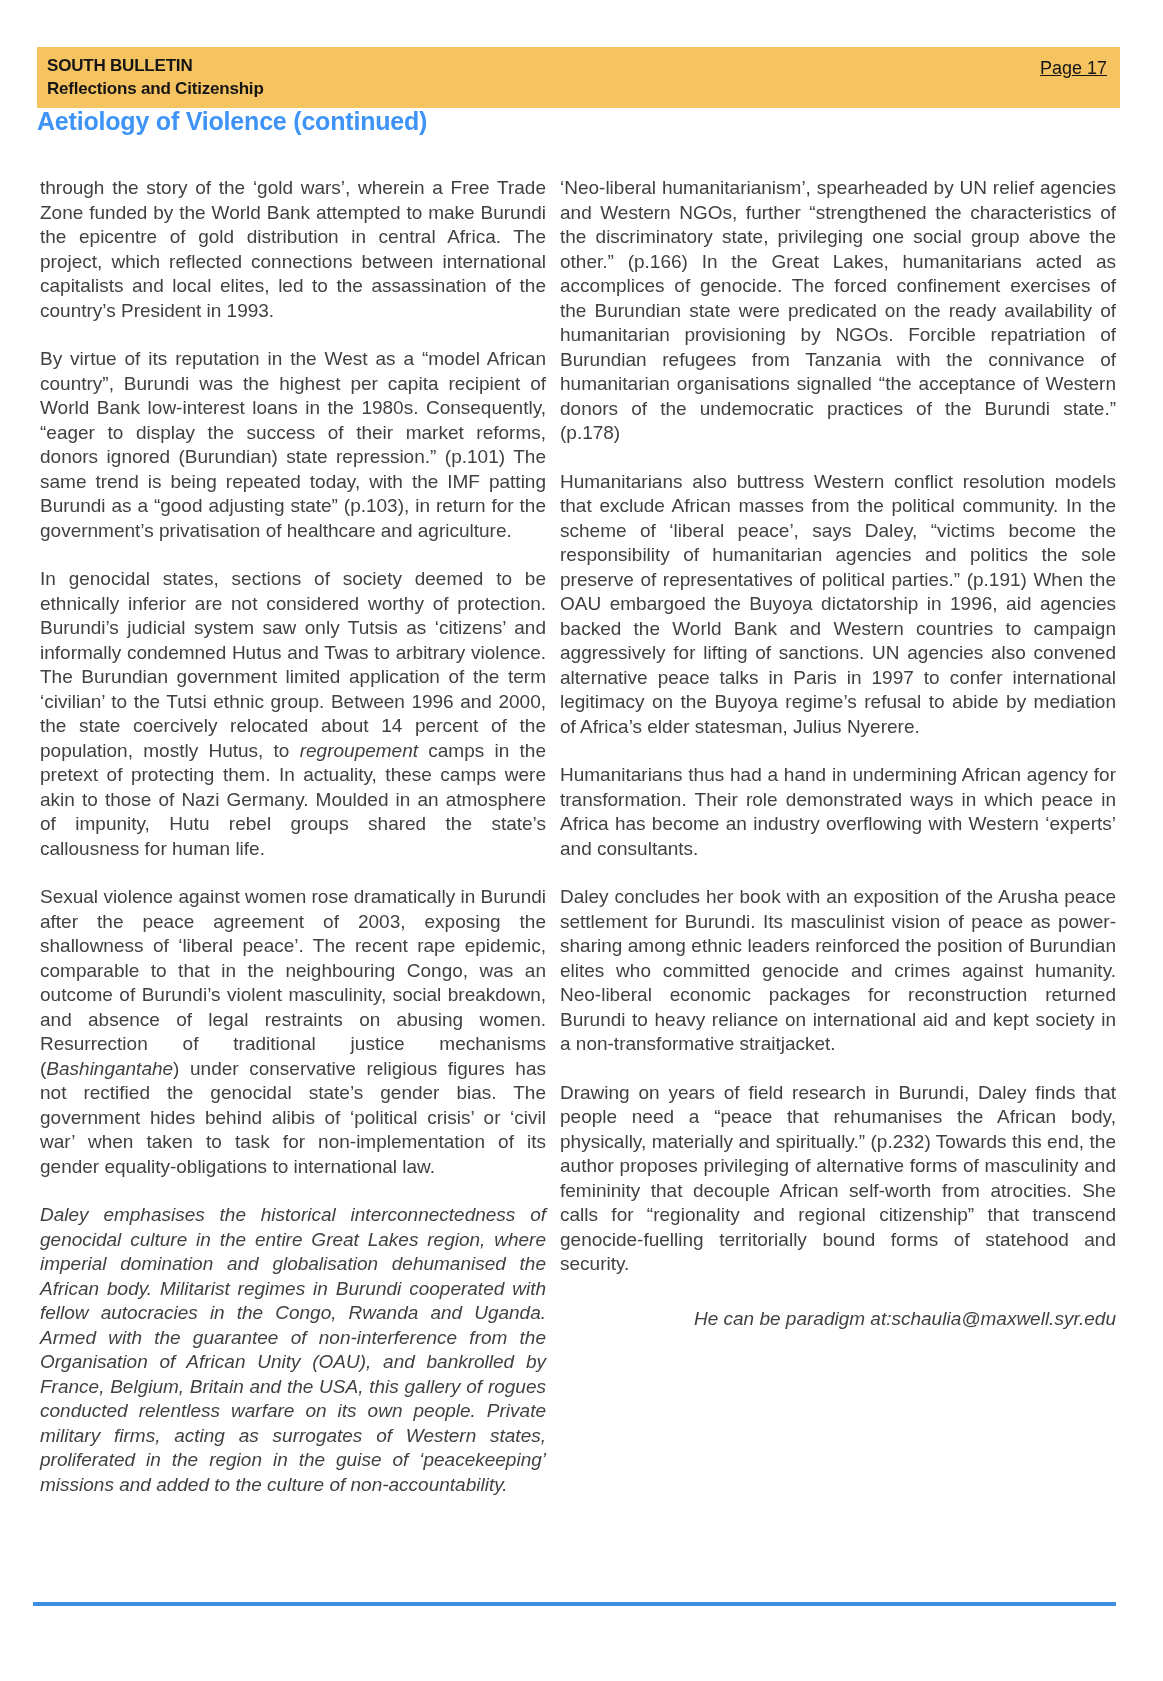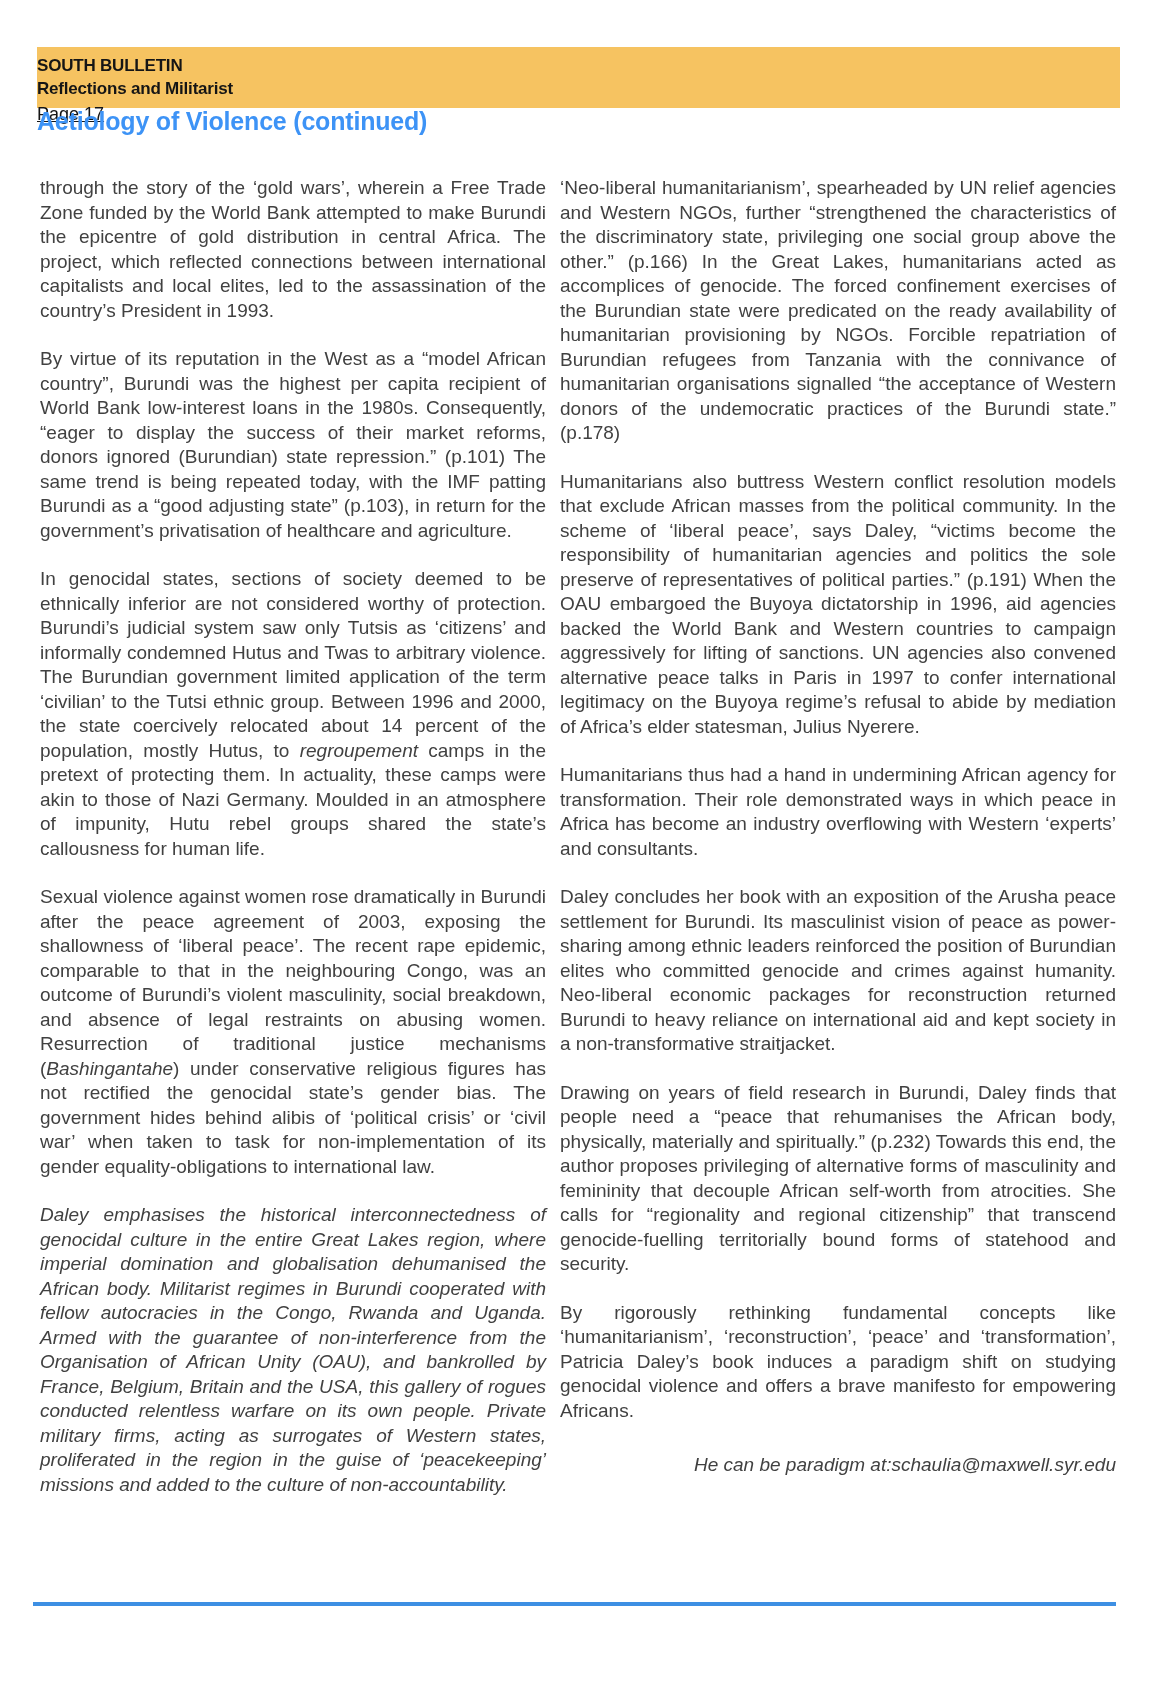--- a/index.html
+++ b/index.html
@@ -14,23 +14,22 @@
   }
   .topbar {
     position: absolute;
     left: 37px; top: 47px;
     width: 1083px; height: 61px;
     background: var(--header-bar, #F6C361);
     box-sizing: border-box;
     display: flex;
     justify-content: space-between;
     align-items: flex-start;
-    padding: 7px 13px 0 0;
+    padding: 7px 13px 0 10px;
     color: #151515;
-    flex-direction: column;
   }
   .bulletin-title, .bulletin-subtitle {
     font-weight: bold;
     font-size: 17px;
     line-height: 23px;
     letter-spacing: -0.2px;
   }
   .page-number {
     font-size: 18px;
     line-height: 23px;
@@ -81,21 +80,21 @@
   }
 </style>
 </head>
 <body>
 
 <div class="page">
 
   <header class="topbar">
     <div class="topbar-left">
       <div class="bulletin-title">SOUTH BULLETIN</div>
-      <div class="bulletin-subtitle">Reflections and Militarist</div>
+      <div class="bulletin-subtitle">Reflections and Citizenship</div>
     </div>
     <div class="page-number">Page 17</div>
   </header>
 
   <h1 class="article-title">Aetiology of Violence (continued)</h1>
 
   <main class="columns">
     <section class="col col-left">
       <p>through the story of the ‘gold wars’, wherein a Free Trade Zone funded by the World Bank attempted to make Burundi the epicentre of gold distribution in central Africa. The project, which reflected connections between international capitalists and local elites, led to the assassination of the country’s President in 1993.</p>
       <p>By virtue of its reputation in the West as a “model African country”, Burundi was the highest per capita recipient of World Bank low-interest loans in the 1980s. Consequently, “eager to display the success of their market reforms, donors ignored (Burundian) state repression.” (p.101) The same trend is being repeated today, with the IMF patting Burundi as a “good adjusting state” (p.103), in return for the government’s privatisation of healthcare and agriculture.</p>
@@ -103,21 +102,20 @@
       <p>Sexual violence against women rose dramatically in Burundi after the peace agreement of 2003, exposing the shallowness of ‘liberal peace’. The recent rape epidemic, comparable to that in the neighbouring Congo, was an outcome of Burundi’s violent masculinity, social breakdown, and absence of legal restraints on abusing women. Resurrection of traditional justice mechanisms (<em>Bashingantahe</em>) under conservative religious figures has not rectified the genocidal state’s gender bias. The government hides behind alibis of ‘political crisis’ or ‘civil war’ when taken to task for non-implementation of its gender equality-obligations to international law.</p>
       <p>Daley emphasises the historical interconnectedness of genocidal culture in the entire Great Lakes region, where imperial domination and globalisation dehumanised the African body. Militarist regimes in Burundi cooperated with fellow autocracies in the Congo, Rwanda and Uganda. Armed with the guarantee of non-interference from the Organisation of African Unity (OAU), and bankrolled by France, Belgium, Britain and the USA, this gallery of rogues conducted relentless warfare on its own people. Private military firms, acting as surrogates of Western states, proliferated in the region in the guise of ‘peacekeeping’ missions and added to the culture of non-accountability.</p>
     </section>
 
     <section class="col col-right">
       <p>‘Neo-liberal humanitarianism’, spearheaded by UN relief agencies and Western NGOs, further “strengthened the characteristics of the discriminatory state, privileging one social group above the other.” (p.166) In the Great Lakes, humanitarians acted as accomplices of genocide. The forced confinement exercises of the Burundian state were predicated on the ready availability of humanitarian provisioning by NGOs. Forcible repatriation of Burundian refugees from Tanzania with the connivance of humanitarian organisations signalled “the acceptance of Western donors of the undemocratic practices of the Burundi state.” (p.178)</p>
       <p>Humanitarians also buttress Western conflict resolution models that exclude African masses from the political community. In the scheme of ‘liberal peace’, says Daley, “victims become the responsibility of humanitarian agencies and politics the sole preserve of representatives of political parties.” (p.191) When the OAU embargoed the Buyoya dictatorship in 1996, aid agencies backed the World Bank and Western countries to campaign aggressively for lifting of sanctions. UN agencies also convened alternative peace talks in Paris in 1997 to confer international legitimacy on the Buyoya regime’s refusal to abide by mediation of Africa’s elder statesman, Julius Nyerere.</p>
       <p>Humanitarians thus had a hand in undermining African agency for transformation. Their role demonstrated ways in which peace in Africa has become an industry overflowing with Western ‘experts’ and consultants.</p>
       <p>Daley concludes her book with an exposition of the Arusha peace settlement for Burundi. Its masculinist vision of peace as power-sharing among ethnic leaders reinforced the position of Burundian elites who committed genocide and crimes against humanity. Neo-liberal economic packages for reconstruction returned Burundi to heavy reliance on international aid and kept society in a non-transformative straitjacket.</p>
       <p>Drawing on years of field research in Burundi, Daley finds that people need a “peace that rehumanises the African body, physically, materially and spiritually.” (p.232) Towards this end, the author proposes privileging of alternative forms of masculinity and femininity that decouple African self-worth from atrocities. She calls for “regionality and regional citizenship” that transcend genocide-fuelling territorially bound forms of statehood and security.</p>
-      <p>By rigorously rethinking fundamental concepts like ‘humanitarianism’, ‘reconstruction’, ‘peace’ and ‘transformation’, Patricia Daley’s book induces a paradigm shift on studying genocidal violence and offers a brave manifesto for empowering Africans.</p>
 
       <div class="footer-note">
         <p class="contact-line"><span>He can be paradigm at:</span><span class="contact-email">schaulia@maxwell.syr.edu</span></p>
       </div>
     </section>
   </main>
 
   <div class="footer-rule"></div>
 
 </div>

